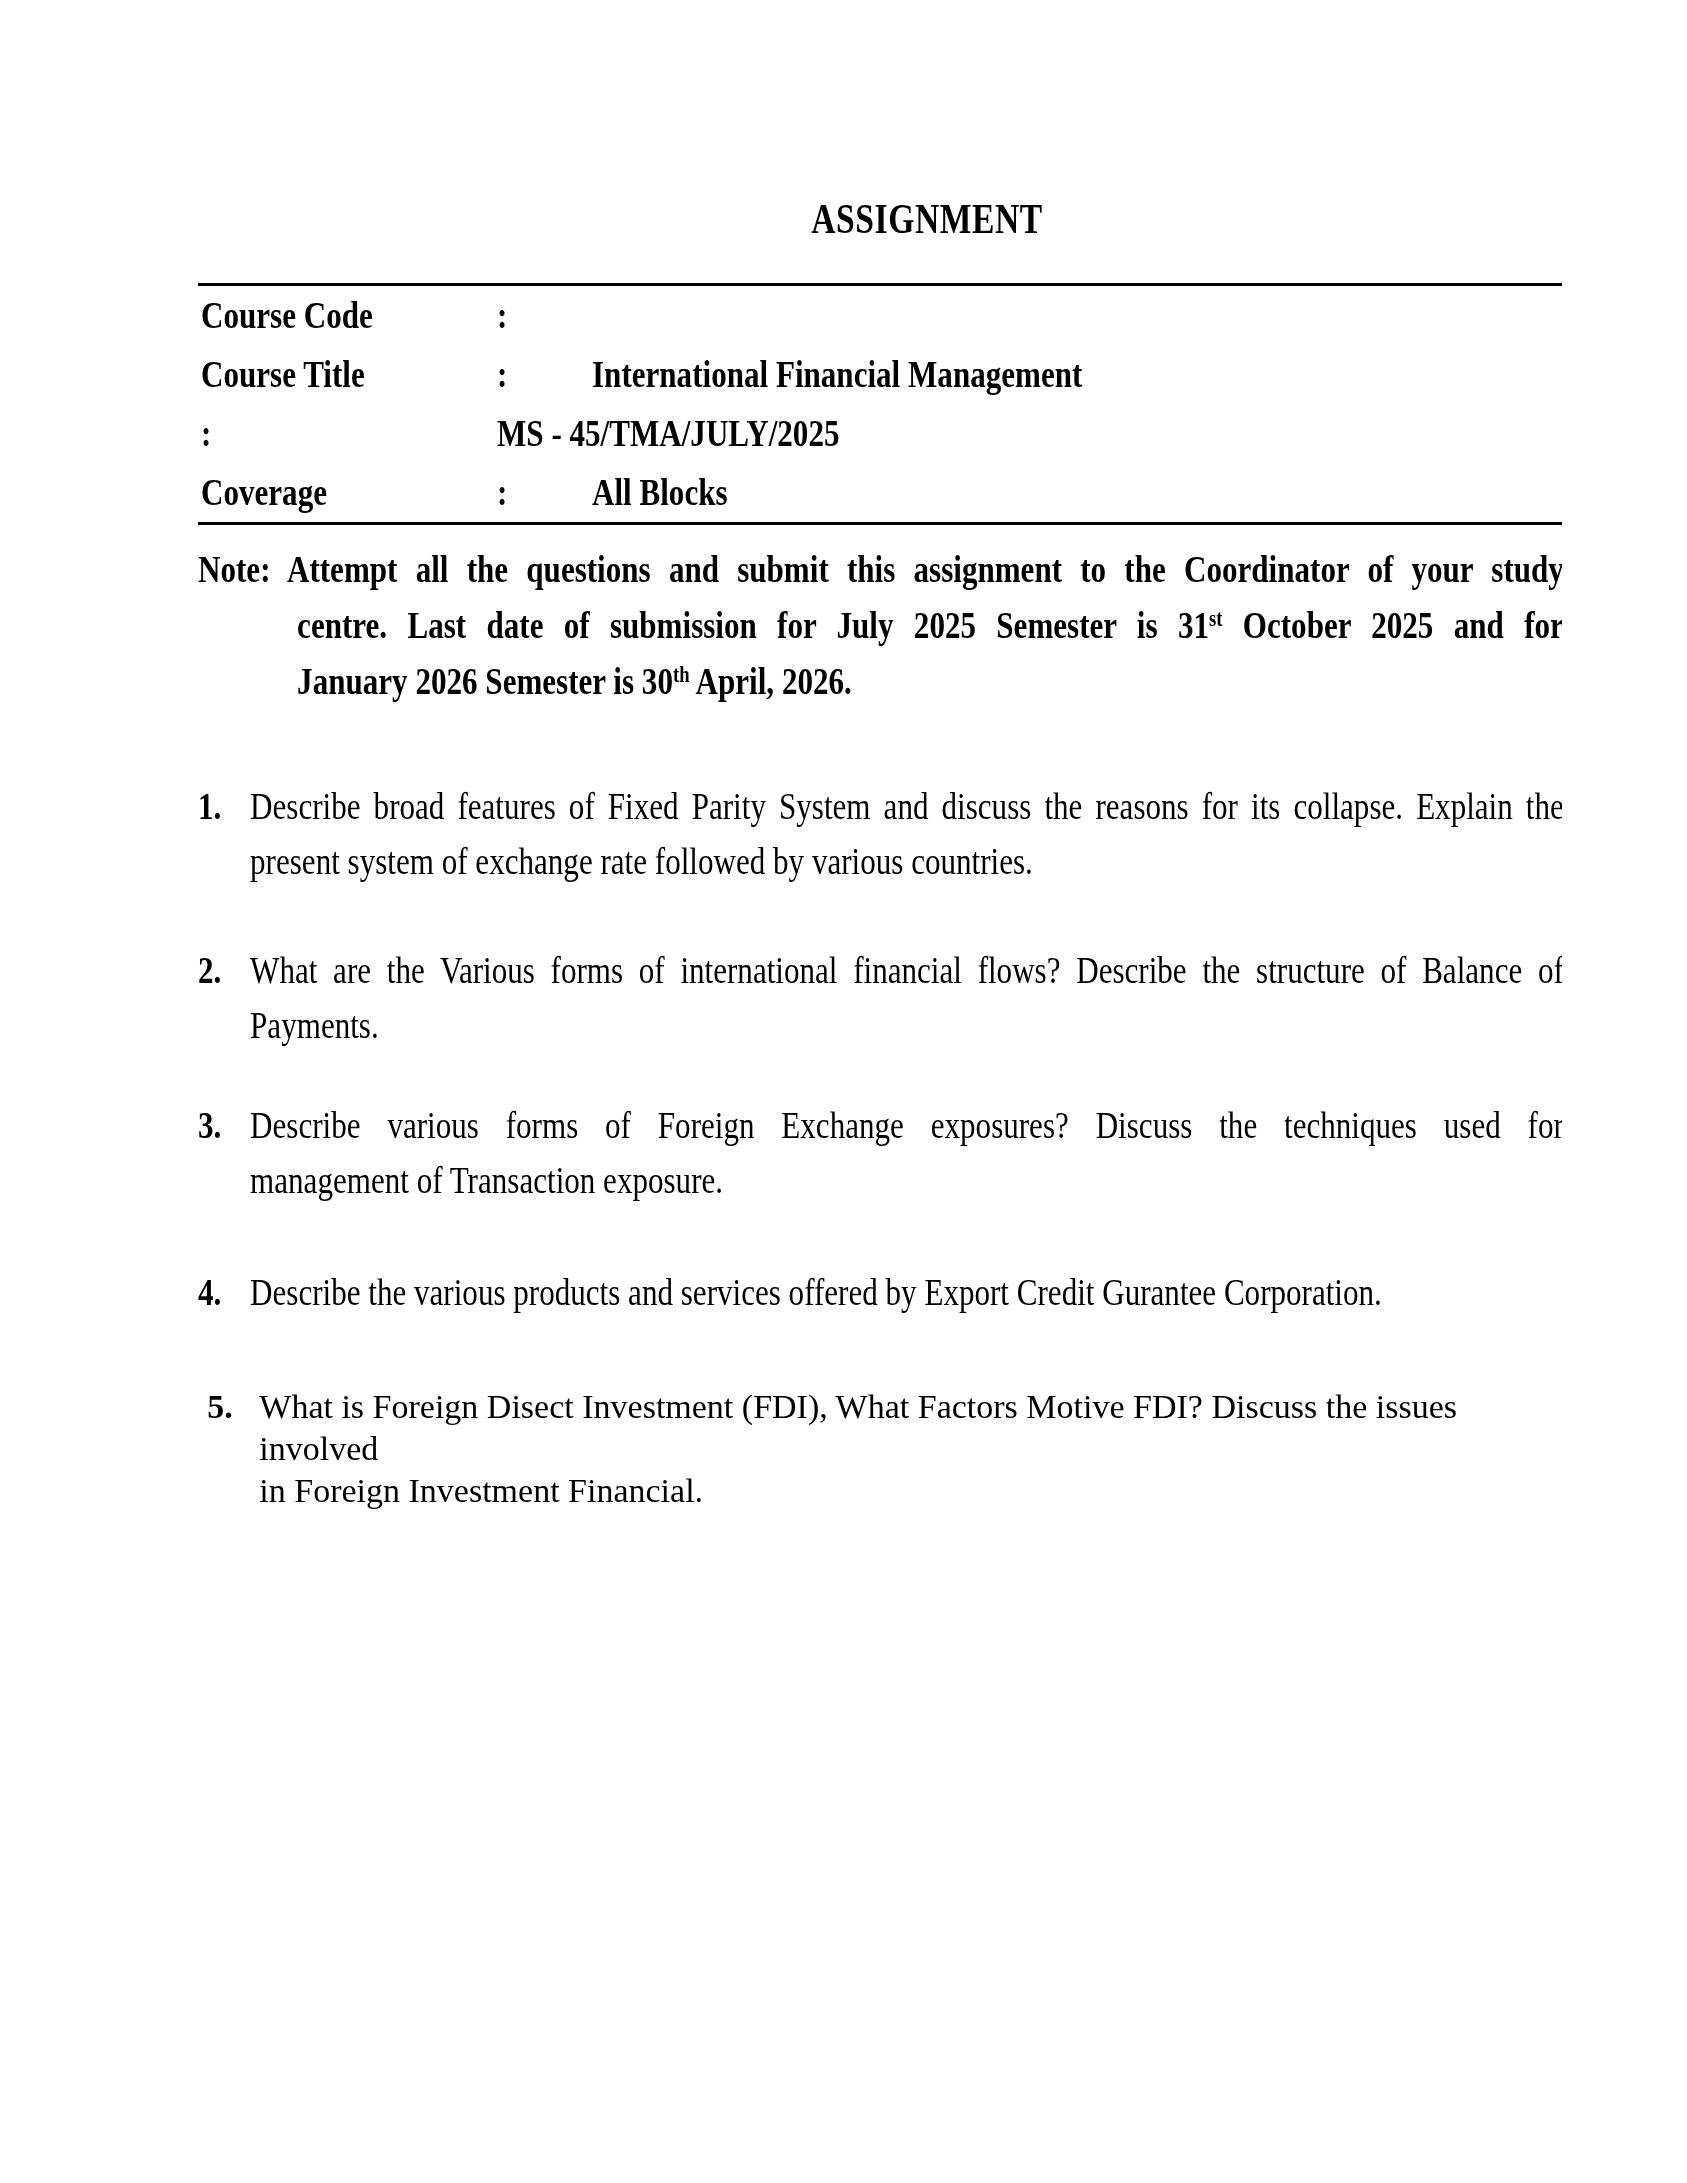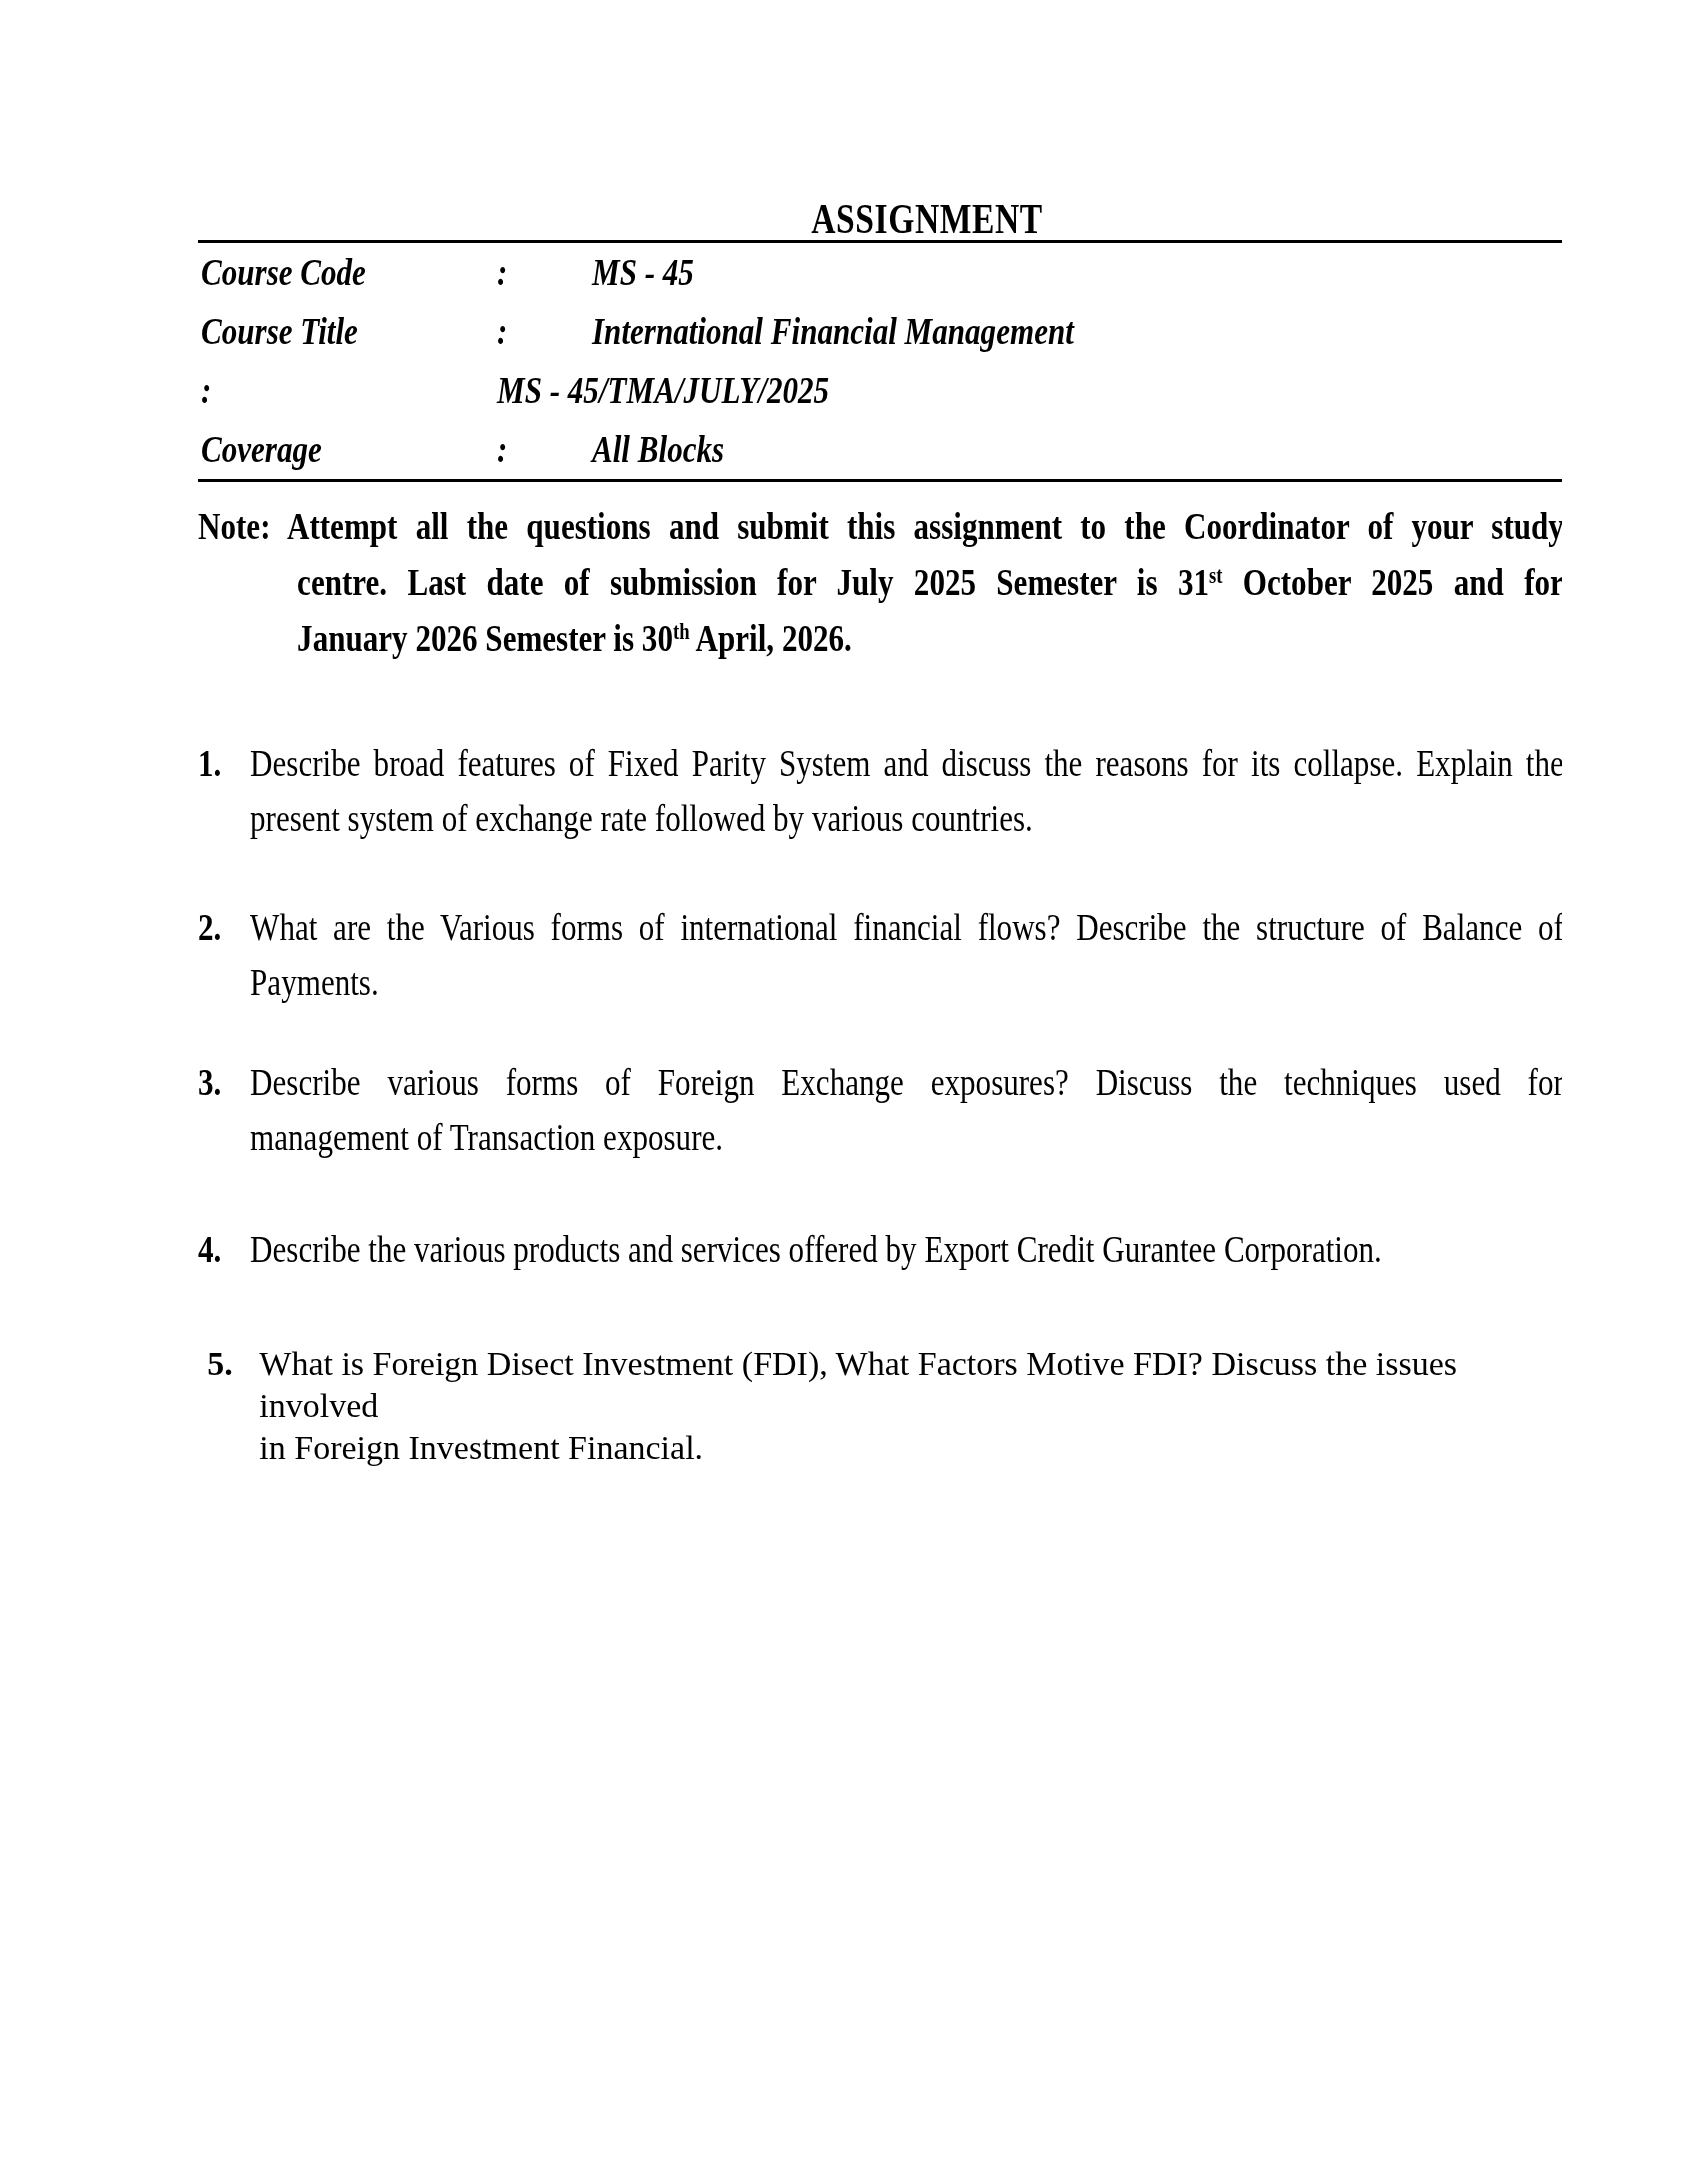--- a/index.html
+++ b/index.html
@@ -31,23 +31,23 @@
     font-weight: bold;
     text-align: center;
     position: relative;
     left: 46px;
     transform: scaleX(0.80);
     letter-spacing: 0.7px;
   }
 
   
   .info-table {
+    margin-top: 43px;
     border-top: 3.3px solid #000000;
     border-bottom: 3.3px solid #000000;
-    font-style: italic;
   }
   .info-row {
     display: grid;
     grid-template-columns: 296px 95px 1fr;
     height: 59px;
     line-height: 59px;
     font-size: 37px;
     font-weight: bold;
     padding-left: 3.3px;
   }
@@ -132,21 +132,20 @@
 
 <div class="page">
   <div class="content">
 
     <div class="title">ASSIGNMENT</div>
 
     <div class="info-table">
       <div class="info-row">
         <div><span class="cell-text">Course Code</span></div>
         <div><span class="cell-text">:</span></div>
-        <div><span class="cell-text">MS - 45</span></div>
       </div>
       <div class="info-row">
         <div><span class="cell-text">Course Title</span></div>
         <div><span class="cell-text">:</span></div>
         <div><span class="cell-text">International Financial Management</span></div>
       </div>
       <div class="info-row">
         <div><span class="cell-text">:</span></div>
         <div><span class="cell-text">MS - 45/TMA/JULY/2025</span></div>
       </div>

